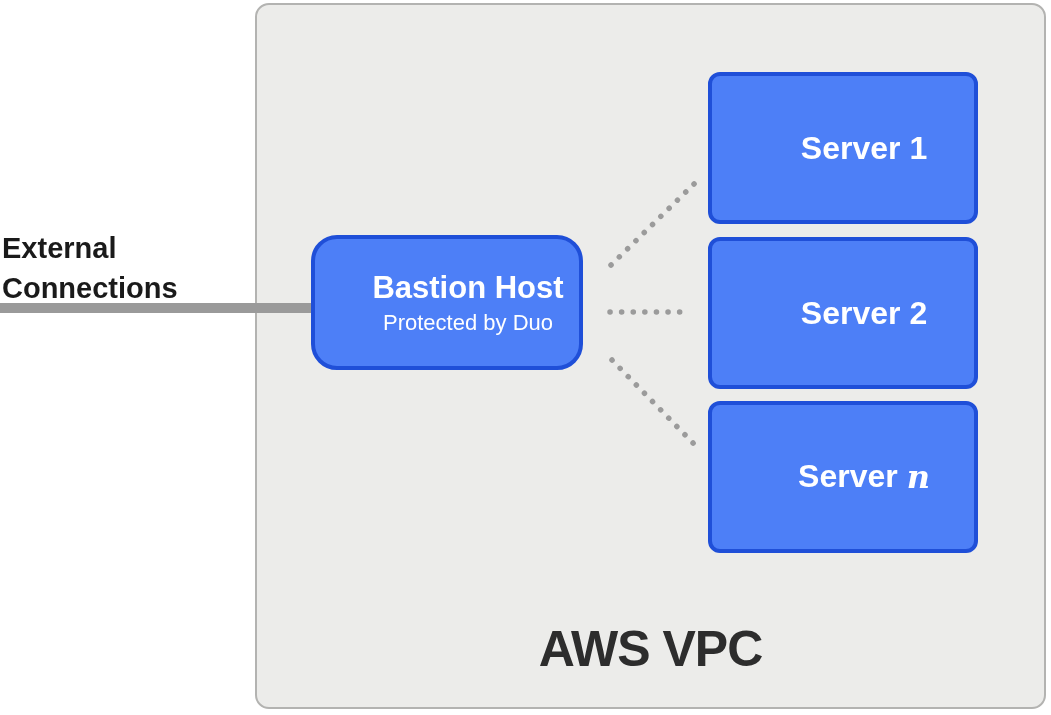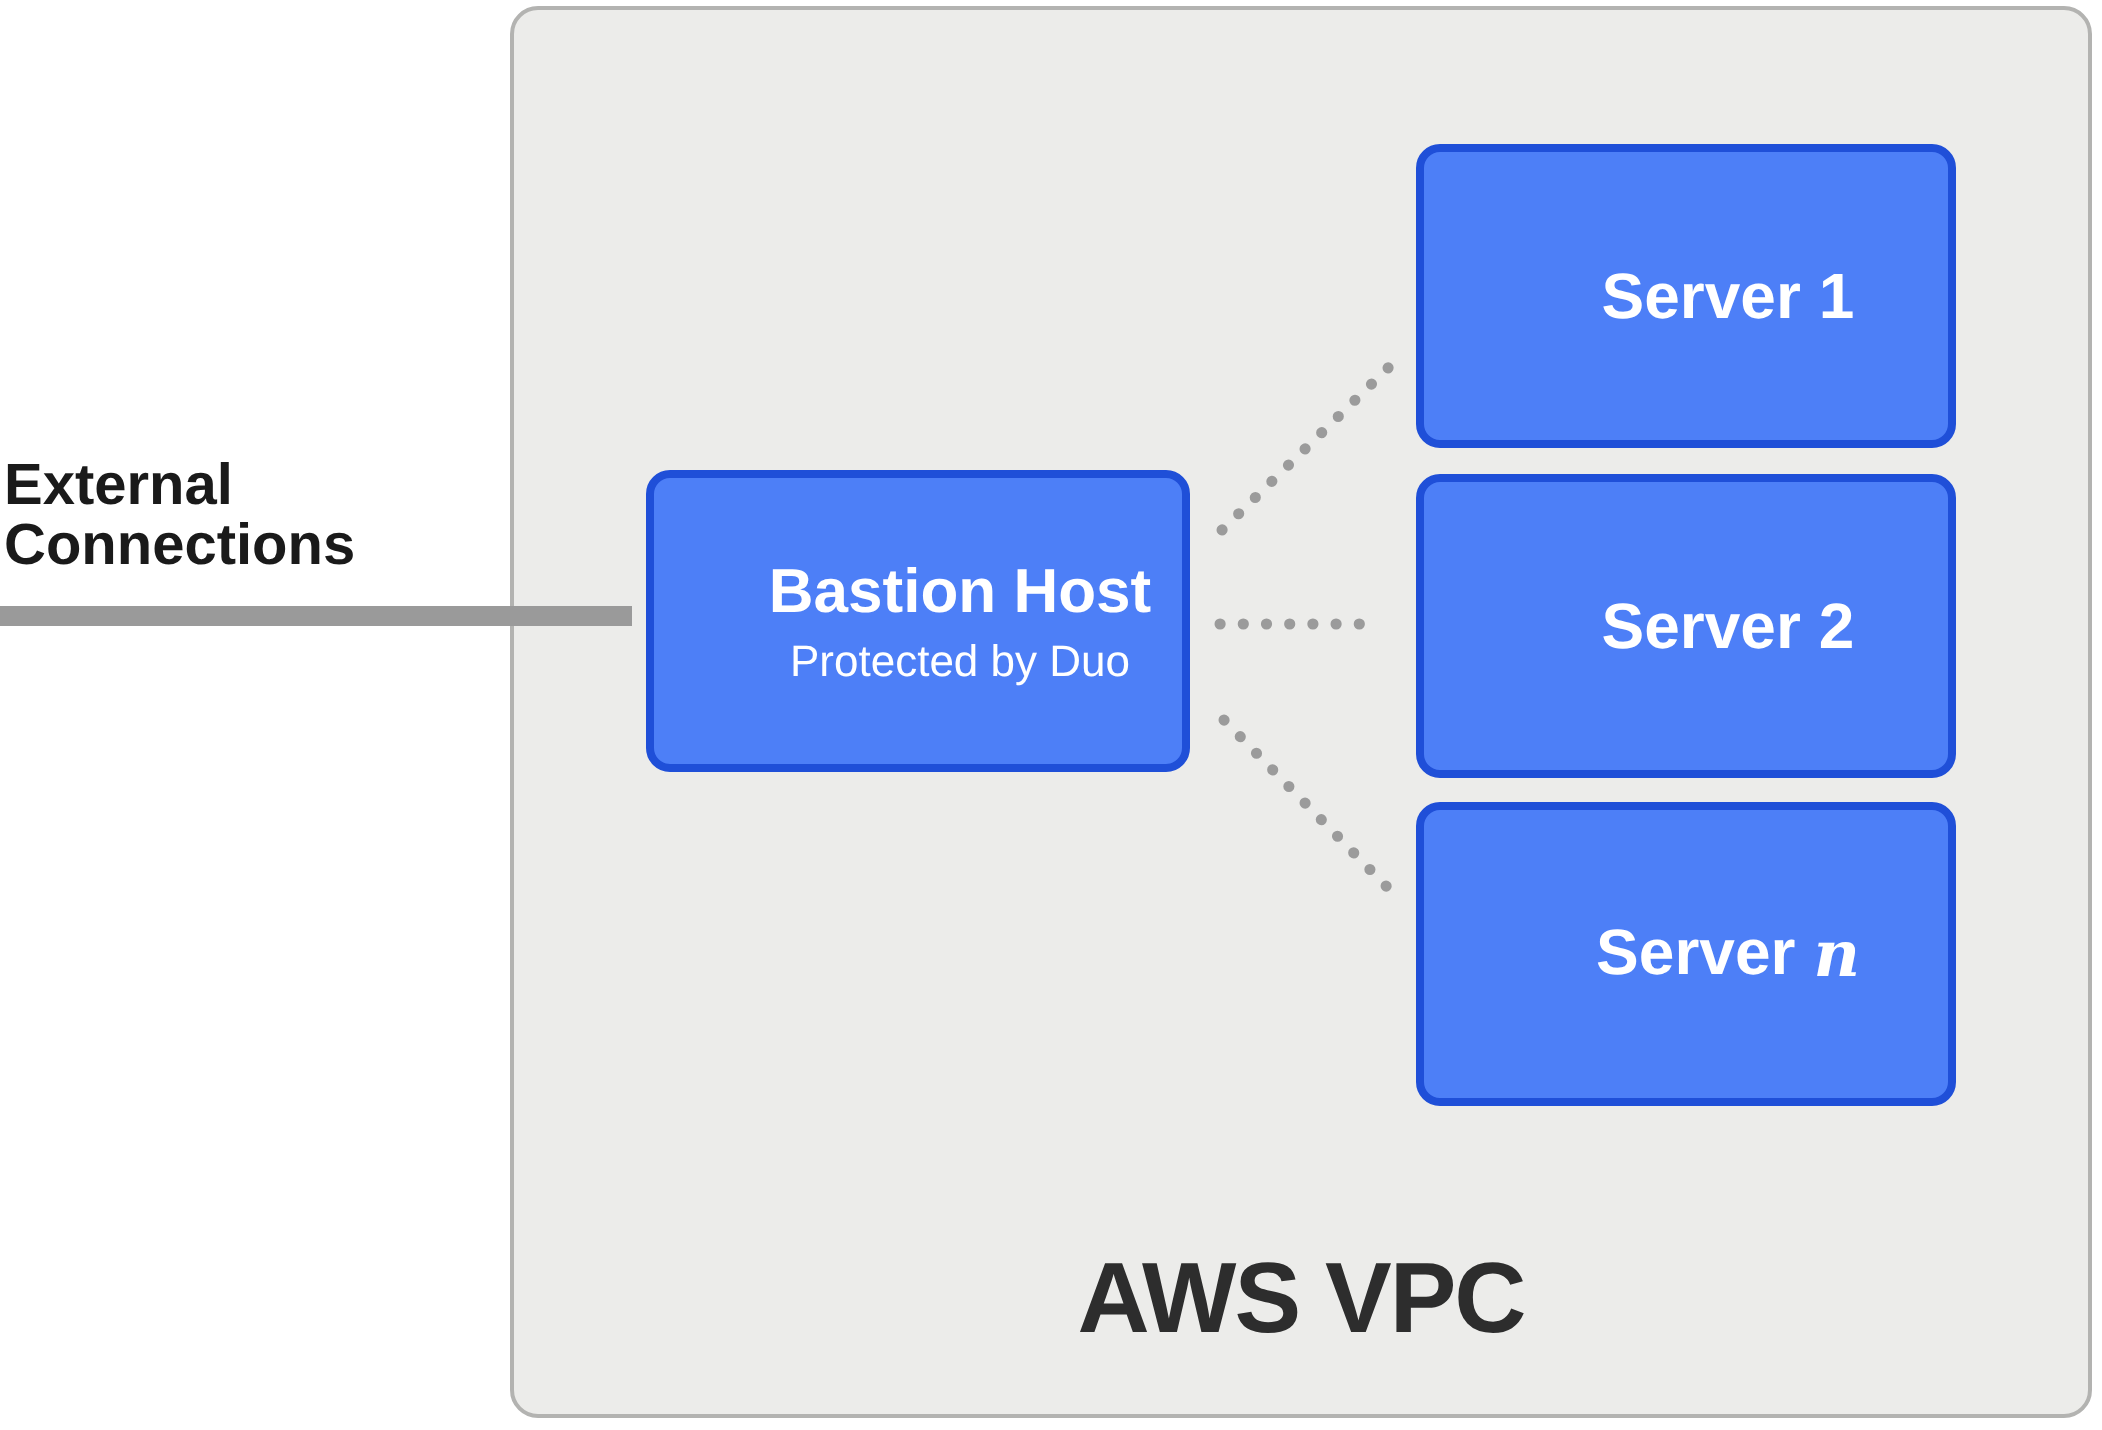--- a/index.html
+++ b/index.html
@@ -40,21 +40,21 @@
     color: var(--vpc-label-color);
   }
 
   
   .external-label {
     position: absolute;
     left: 2px;
     top: 228px;
     width: 210px;
     font-size: 29px;
-    line-height: 30px;
+    line-height: 40px;
     font-weight: bold;
     color: var(--external-label-color);
   }
   .connector {
     position: absolute;
     left: 0;
     top: 303px;
     width: 316px;
     height: 10px;
     background: var(--connector);
@@ -68,25 +68,26 @@
     border: 4px solid var(--node-border);
     border-radius: 12px;
     display: flex;
     flex-direction: column;
     align-items: center;
     justify-content: center;
     color: var(--node-text);
     padding-left: 42px;
   }
   .bastion {
-    left: 323px;
+    left: 311px;
     top: 235px;
     width: 272px;
-    height: 151px;
+    height: 135px;
     gap: 4px;
+    border-radius: 26px;
   }
   .node-title {
     font-size: 31px;
     font-weight: bold;
   }
   .node-subtitle {
     font-size: 22px;
     font-weight: normal;
   }
   .server {

